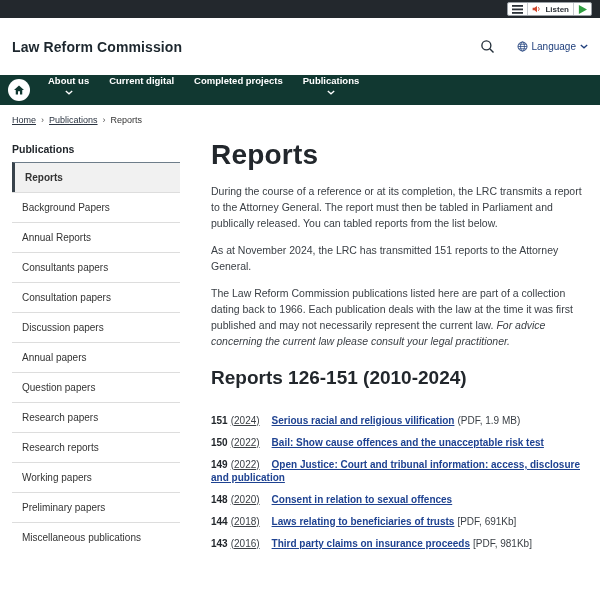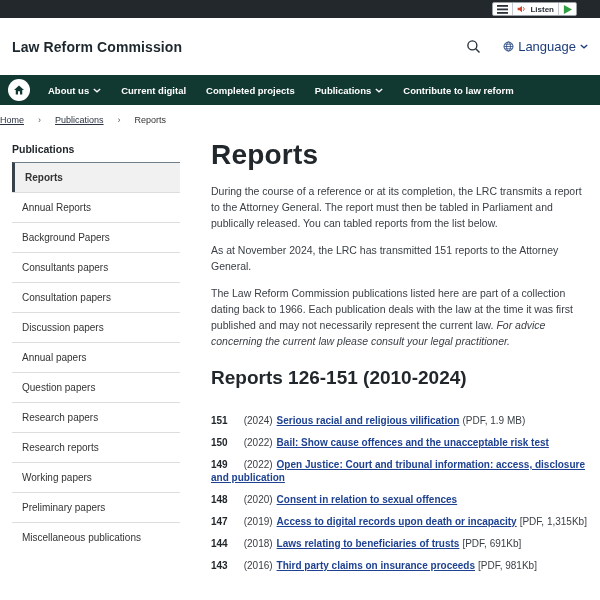--- a/index.html
+++ b/index.html
@@ -1,58 +1,58 @@
 <!DOCTYPE html>
 <html><head>
 <meta charset="utf-8">
 <style>
   * { box-sizing: border-box; margin: 0; padding: 0; }
   html, body { width: 600px; height: 600px; overflow: hidden; background: #fff;
     font-family: "Liberation Sans", sans-serif; color: #3b4046; }
 
   
-  .topbar { height: 18px; background: #23282d; display: flex; justify-content: flex-end; align-items: center; padding-right: 23px; }
+  .topbar { height: 18px; background: #23282d; display: flex; justify-content: flex-end; align-items: center; padding-right: 8px; }
   .rs-widget { background: #fff; border: 1px solid #9aa0a6; border-radius: 2px; height: 14px; display: flex; align-items: center; }
   .rs-seg { display: flex; align-items: center; padding: 0 4px; height: 100%; }
   .rs-seg + .rs-seg { border-left: 1px solid #c7cbd0; }
   .rs-listen-label { font-size: 8px; color: #2b3138; font-weight: bold; margin-left: 3px; }
 
   
   .site-header { height: 57px; display: flex; align-items: center; justify-content: space-between; padding: 2px 12px; background: #fff; }
   .site-title { font-size: 14px; font-weight: bold; color: #1d272e; letter-spacing: .1px; }
   .header-right { display: flex; align-items: center; gap: 22px; }
   .search-btn { color: #24303b; display: flex; align-items: center; cursor: pointer; }
-  .lang-btn { display: flex; align-items: center; gap: 4px; color: #1e3e7b; font-size: 13px; cursor: pointer; }
+  .lang-btn { display: flex; align-items: center; gap: 4px; color: #1e3e7b; font-size: 10px; cursor: pointer; }
 
   
   .main-nav { height: 30px; background: #113831; display: flex; align-items: center; padding: 0 6px; }
   .home-btn { width: 22px; height: 22px; border-radius: 50%; background: #fff; display: flex; align-items: center; justify-content: center; margin: 0 8px 0 2px; flex-shrink: 0; }
-  .nav-item { color: #fff; font-size: 9.5px; font-weight: bold; text-decoration: none; padding: 0 10px; display: flex; align-items: center; gap: 4px; height: 30px; }
-
-  
-  .breadcrumb { padding: 10px 0 6px; font-size: 9px; color: #333; display: flex; align-items: center; gap: 14px; }
+  .nav-item { color: #fff; font-size: 9.5px; font-weight: bold; text-decoration: none; padding: 0 10px; display: flex; align-items: center; gap: 4px; height: 30px; flex-direction: column; }
+
+  
+  .breadcrumb { padding: 10px 12px 6px; font-size: 9px; color: #333; display: flex; align-items: center; gap: 5px; }
   .breadcrumb a { color: #2a3340; text-decoration: underline; }
   .crumb-sep { color: #555; font-size: 9px; }
 
   
   .content-wrap { display: flex; padding: 4px 12px 0; align-items: flex-start; }
   .sidebar { width: 168px; flex-shrink: 0; }
   .sidebar-heading { font-size: 10.5px; font-weight: bold; color: #22272c; margin: 8px 0 7px; }
   .sidebar-list { list-style: none; }
   .sidebar-list li { border-top: 1px solid #ddd; font-size: 10px; color: #333; padding: 9px 8px 9px 10px; cursor: pointer; }
   .sidebar-list li.active { background: #f1f1f1; border-left: 3px solid #38424b; border-top-color: #6e7d8a; font-weight: bold; padding-left: 10px; }
 
   .main-col { margin-left: 31px; flex: 1; padding-right: 0; }
   .page-title { font-size: 28px; font-weight: bold; color: #22272c; margin: 4px 0 13px; letter-spacing: .2px; }
   .intro p { font-size: 10.5px; line-height: 1.52; margin-bottom: 11px; color: #3b4046; }
   .section-heading { font-size: 19px; font-weight: bold; color: #22272c; margin: 17px 0 25px; }
 
   .report-row { font-size: 10px; line-height: 1.3; margin-bottom: 9px; color: #3b4046; }
-  .report-num { font-weight: bold; color: #22272c; margin-right: 16px; }
-  .report-year { margin-right: 4px; }
+  .report-num { font-weight: bold; color: #22272c; margin-right: 3px; }
+  .report-year { margin-right: 12px; text-decoration: underline; }
   .report-link { color: #1e4291; font-weight: bold; text-decoration: underline; cursor: pointer; }
   .report-size { margin-left: 3px; }
 
   svg { display: block; }
 </style>
 </head>
 <body>
 
 <div class="topbar">
   <div class="rs-widget">
@@ -145,46 +145,42 @@
 
     <a class="nav-item">
       <span>Publications</span>
       <span>
         <svg width="8" height="5" viewBox="0 0 10 6">
           <polyline points="1,1 5,4.6 9,1" fill="none" stroke="#fff" stroke-width="1.6"></polyline>
         </svg>
       </span>
     </a>
 
-    <a class="nav-item">
-      <span>Contribute to law reform</span>
-
-    </a>
 
 
 </nav>
 
 <div class="breadcrumb">
   <a>Home</a>
   <span class="crumb-sep">›</span>
   <a>Publications</a>
   <span class="crumb-sep">›</span>
   <span>Reports</span>
 </div>
 
 <div class="content-wrap">
   <aside class="sidebar">
     <div class="sidebar-heading">Publications</div>
     <ul class="sidebar-list">
 
         <li class="active"><span>Reports</span></li>
 
+        <li><span>Background Papers</span></li>
+
         <li><span>Annual Reports</span></li>
-
-        <li><span>Background Papers</span></li>
 
         <li><span>Consultants papers</span></li>
 
         <li><span>Consultation papers</span></li>
 
         <li><span>Discussion papers</span></li>
 
         <li><span>Annual papers</span></li>
 
         <li><span>Question papers</span></li>
@@ -223,23 +219,20 @@
         </div>
 
         <div class="report-row">
           <span class="report-num">149</span><span class="report-year">(2022)</span><a class="report-link">Open Justice: Court and tribunal information: access, disclosure and publication</a>
         </div>
 
         <div class="report-row">
           <span class="report-num">148</span><span class="report-year">(2020)</span><a class="report-link">Consent in relation to sexual offences</a>
         </div>
 
-        <div class="report-row">
-          <span class="report-num">147</span><span class="report-year">(2019)</span><a class="report-link">Access to digital records upon death or incapacity</a><span class="report-size">[PDF, 1,315Kb]</span>
-        </div>
 
 
 
         <div class="report-row">
           <span class="report-num">144</span><span class="report-year">(2018)</span><a class="report-link">Laws relating to beneficiaries of trusts</a><span class="report-size">[PDF, 691Kb]</span>
         </div>
 
         <div class="report-row">
           <span class="report-num">143</span><span class="report-year">(2016)</span><a class="report-link">Third party claims on insurance proceeds</a><span class="report-size">[PDF, 981Kb]</span>
         </div>

